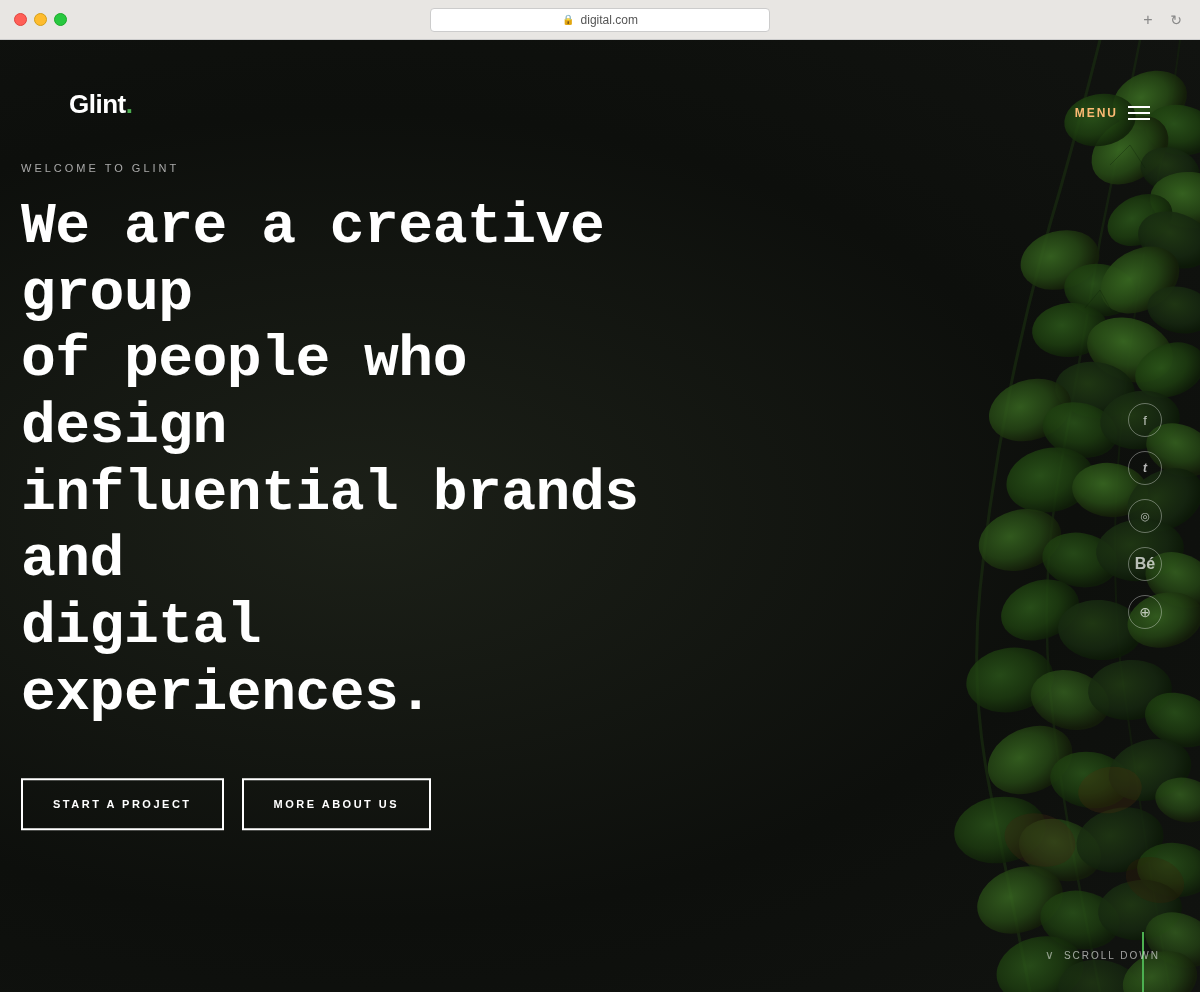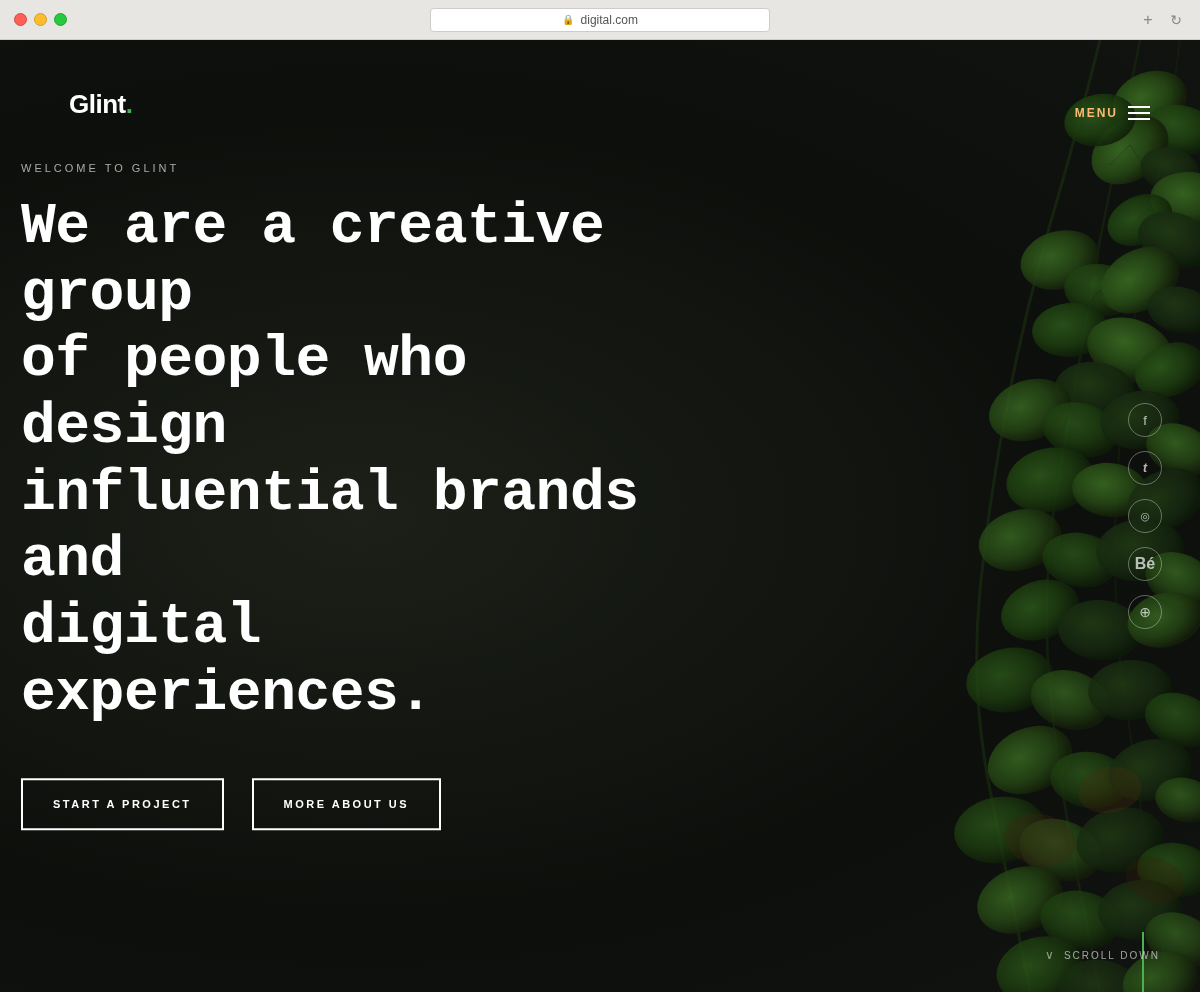--- a/index.html
+++ b/index.html
@@ -198,21 +198,21 @@
       font-weight: 700;
       color: #fff;
       line-height: 1.15;
       margin-bottom: 50px;
       letter-spacing: -0.5px;
       font-family: Liberation Mono, monospace;
     }
 
     .hero-buttons {
       display: flex;
-      gap: 28px;
+      gap: 18px;
     }
 
     .btn-outline {
       padding: 18px 30px;
       border: 2px solid #fff;
       background: transparent;
       color: #fff;
       font-size: 11px;
       font-weight: 700;
       letter-spacing: 2.5px;

